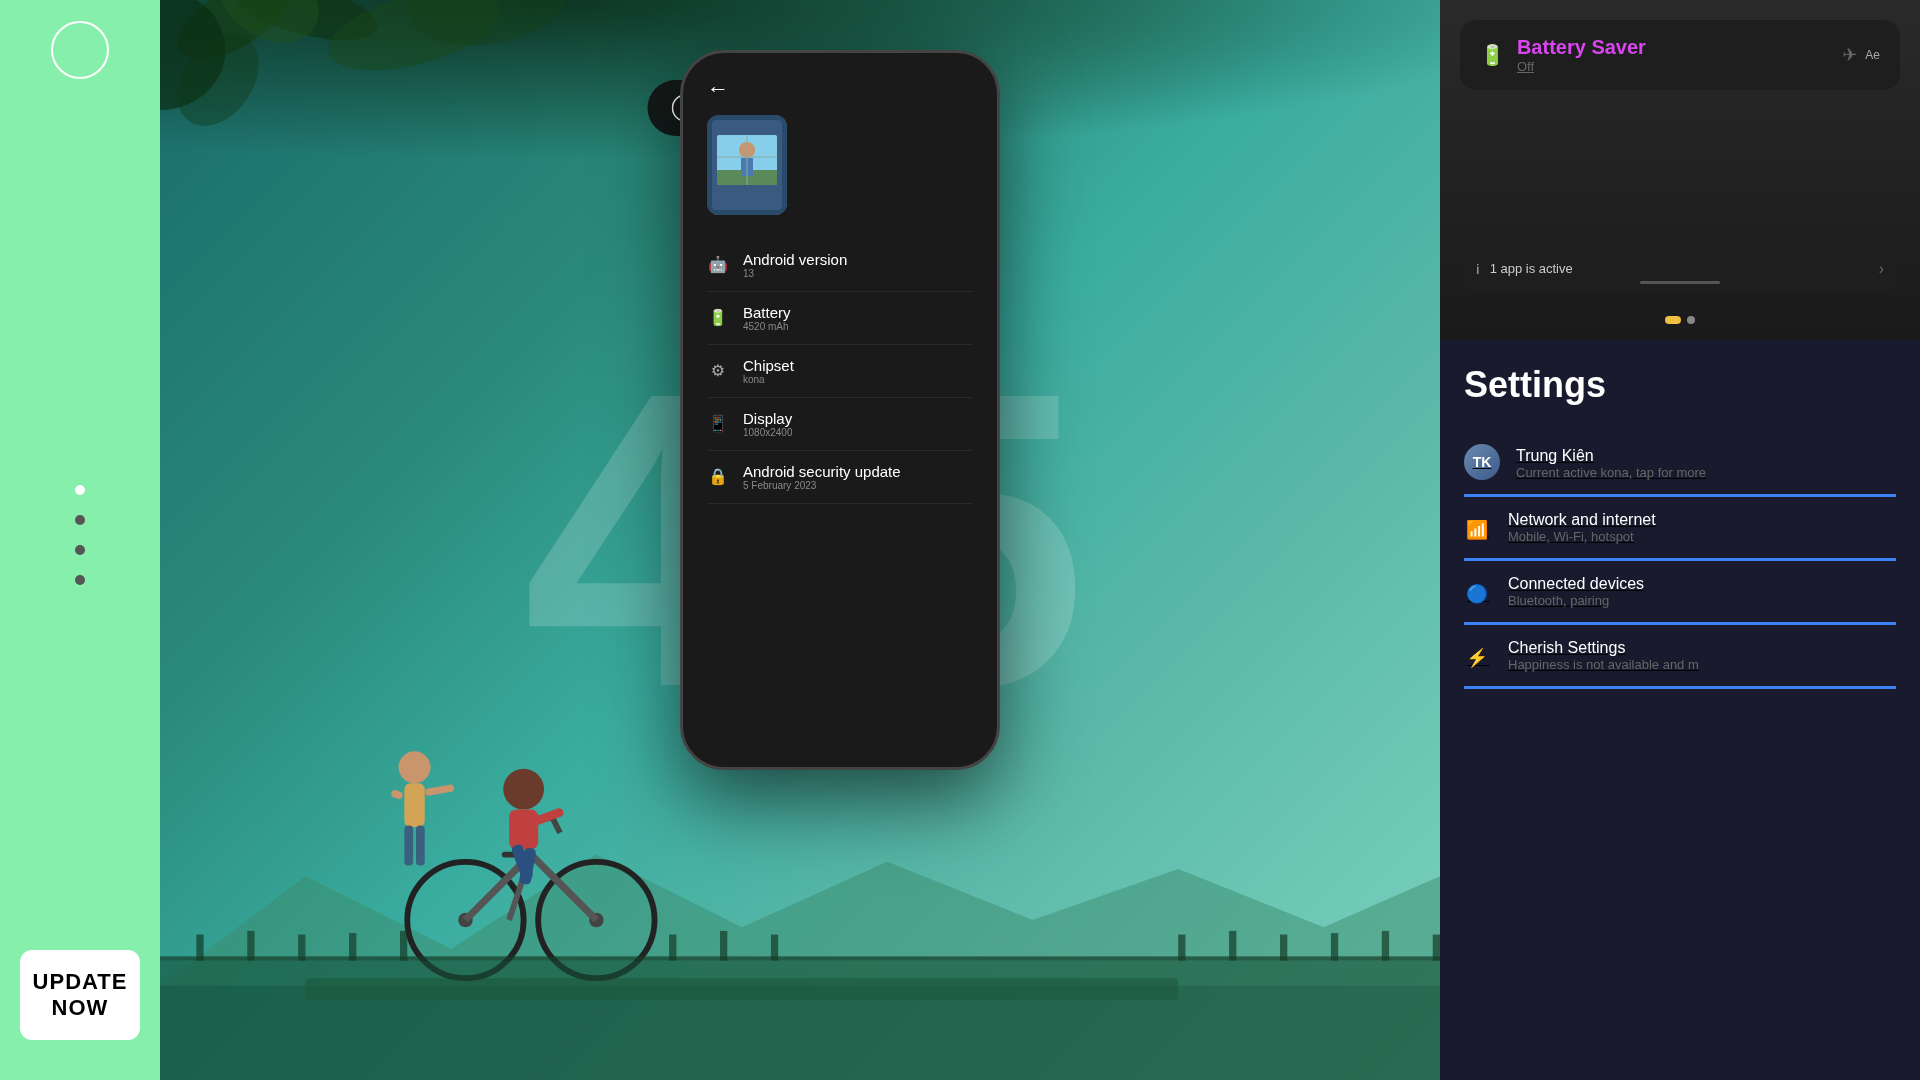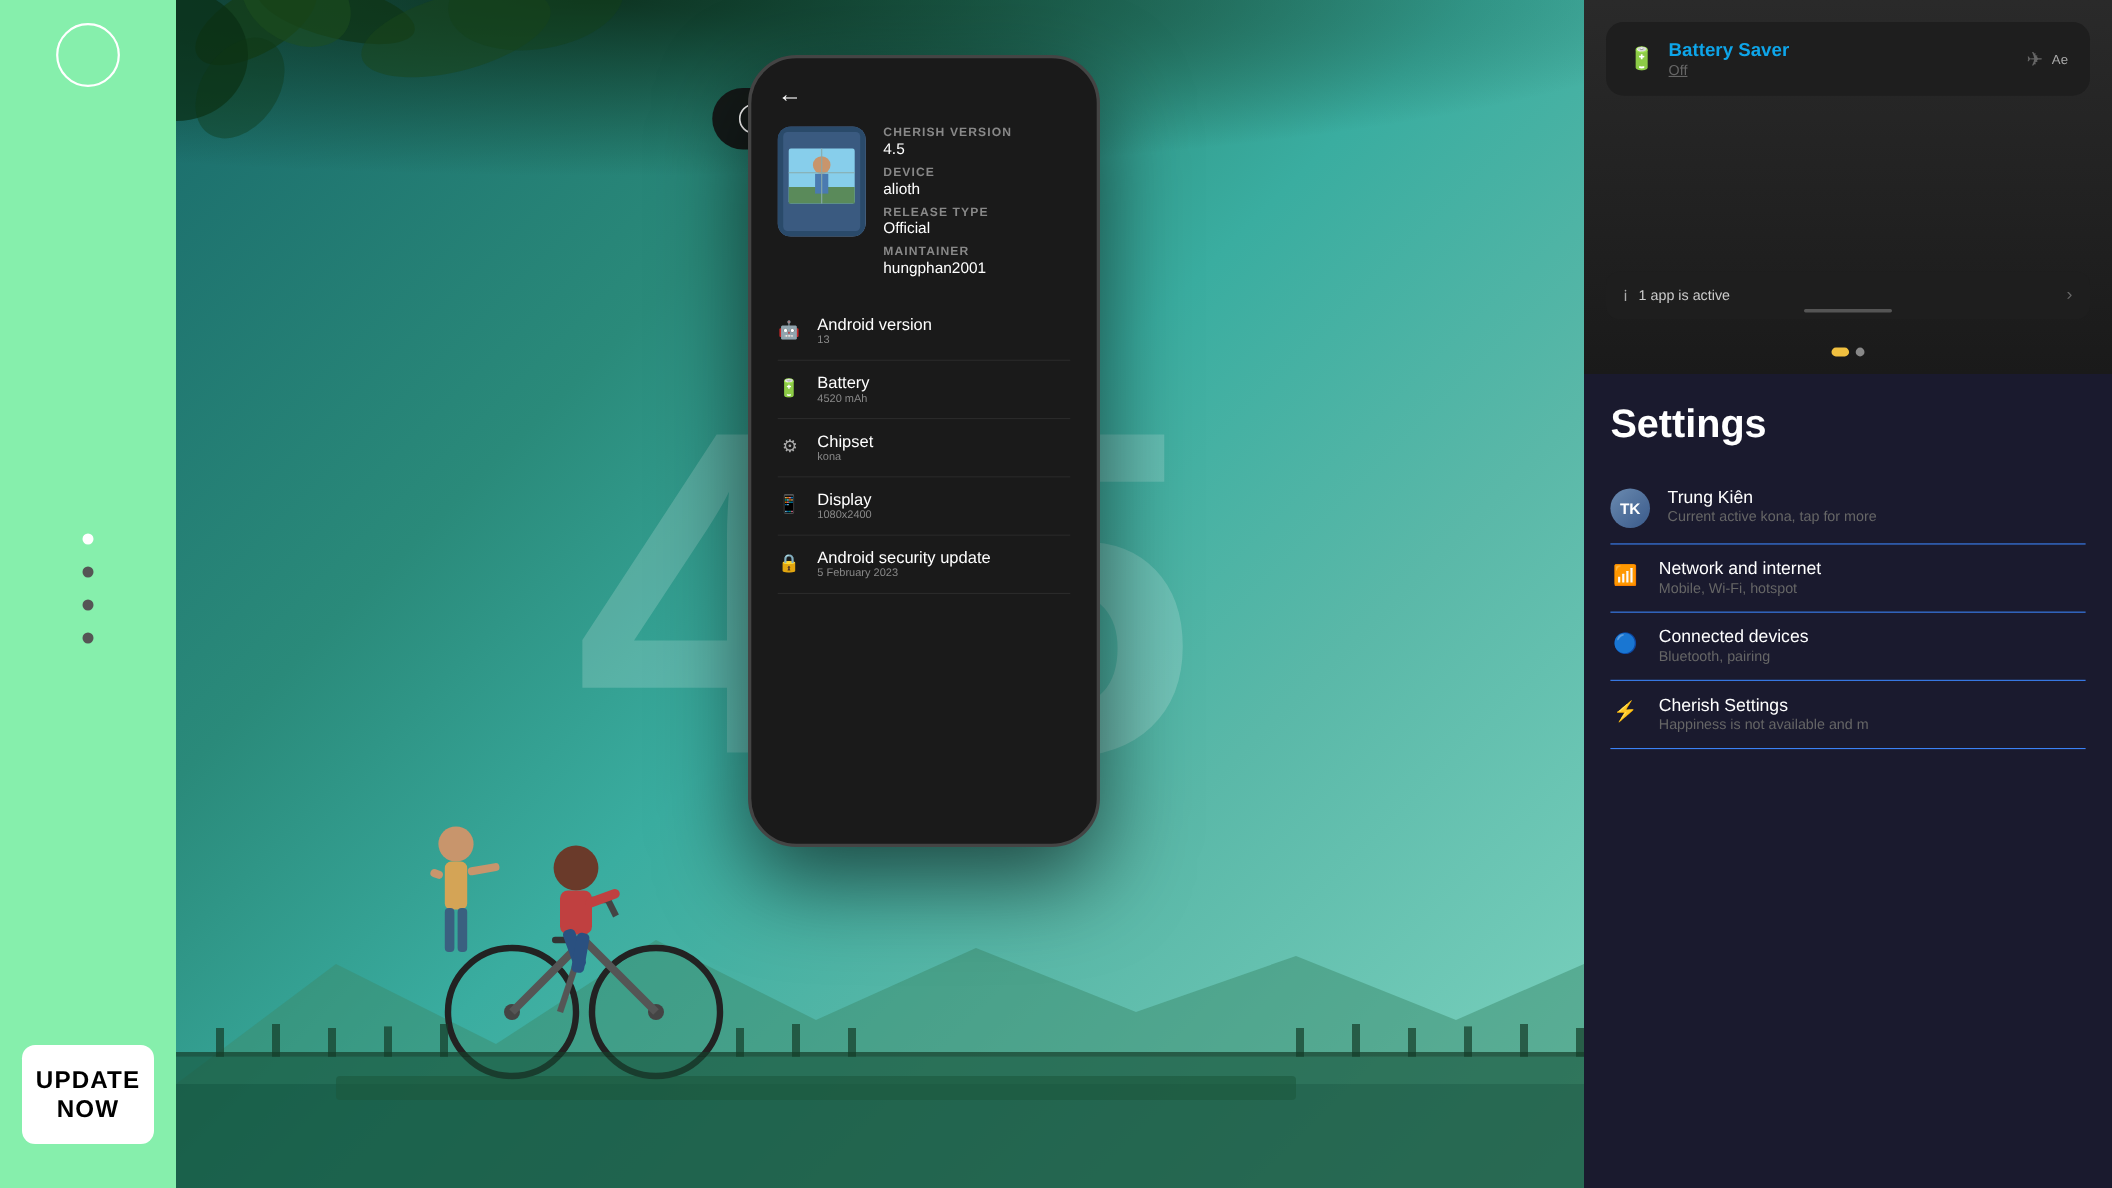--- a/index.html
+++ b/index.html
@@ -264,22 +264,22 @@
       padding: 16px 20px;
       display: flex;
       align-items: center;
       gap: 12px;
     }
     #battery-saver-card .bs-icon {
       color: #aaa;
       font-size: 20px;
     }
     #battery-saver-card .bs-text .bs-title {
-      color: #0ea5e9;
-      font-size: 17px;
+      color: #d946ef;
+      font-size: 20px;
       font-weight: 600;
     }
     #battery-saver-card .bs-text .bs-sub {
       color: #666;
       font-size: 13px;
       text-decoration: underline;
     }
     #battery-saver-card .bs-right {
       margin-left: auto;
       display: flex;
@@ -352,24 +352,25 @@
       overflow: hidden;
     }
     #settings-area .settings-title {
       color: #fff;
       font-size: 36px;
       font-weight: 700;
       margin-bottom: 24px;
     }
     .settings-item {
       display: flex;
-      align-items: flex-start;
+      align-items: flex-end;
       gap: 16px;
       padding: 14px 0;
-      border-bottom: 1px solid #3b82f6;
+      border-bottom: 3px solid #3b82f6;
+      text-decoration: underline;
     }
     .settings-item .si-icon {
       width: 28px;
       height: 28px;
       display: flex;
       align-items: center;
       justify-content: center;
       color: #aaa;
       font-size: 18px;
     }
@@ -568,38 +569,20 @@
             <rect x="10" y="20" width="60" height="50" fill="#87ceeb" rx="2"></rect>
             <rect x="10" y="55" width="60" height="15" fill="#5a8a5a"></rect>
 
             <circle cx="40" cy="35" r="8" fill="#c8956c"></circle>
             <rect x="34" y="43" width="12" height="18" fill="#4a7ab0"></rect>
 
             <line x1="40" y1="20" x2="40" y2="70" stroke="#8aa" stroke-width="1"></line>
             <line x1="10" y1="42" x2="70" y2="42" stroke="#8aa" stroke-width="1"></line>
           </svg>
         </div>
-        <div class="device-info">
-          <div class="info-row">
-            <div class="label">CHERISH VERSION</div>
-            <div class="value">4.5</div>
-          </div>
-          <div class="info-row">
-            <div class="label">DEVICE</div>
-            <div class="value">alioth</div>
-          </div>
-          <div class="info-row">
-            <div class="label">RELEASE TYPE</div>
-            <div class="value">Official</div>
-          </div>
-          <div class="info-row">
-            <div class="label">MAINTAINER</div>
-            <div class="value">hungphan2001</div>
-          </div>
-        </div>
       </div>
 
       <div class="spec-row">
         <div class="spec-icon">🤖</div>
         <div class="spec-content">
           <div class="spec-name">Android version</div>
           <div class="spec-value">13</div>
         </div>
       </div>
       <div class="spec-row">

